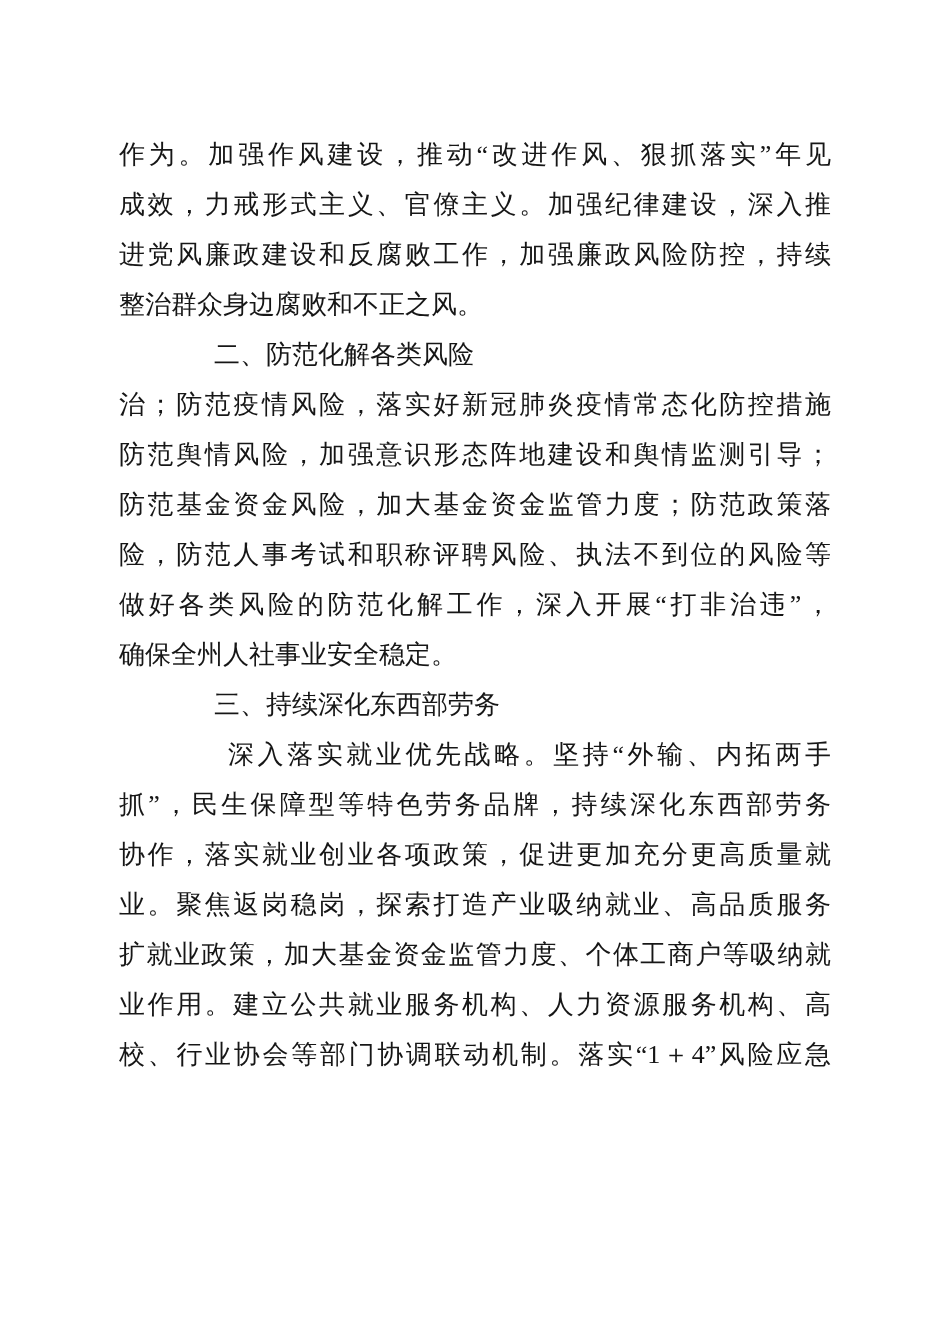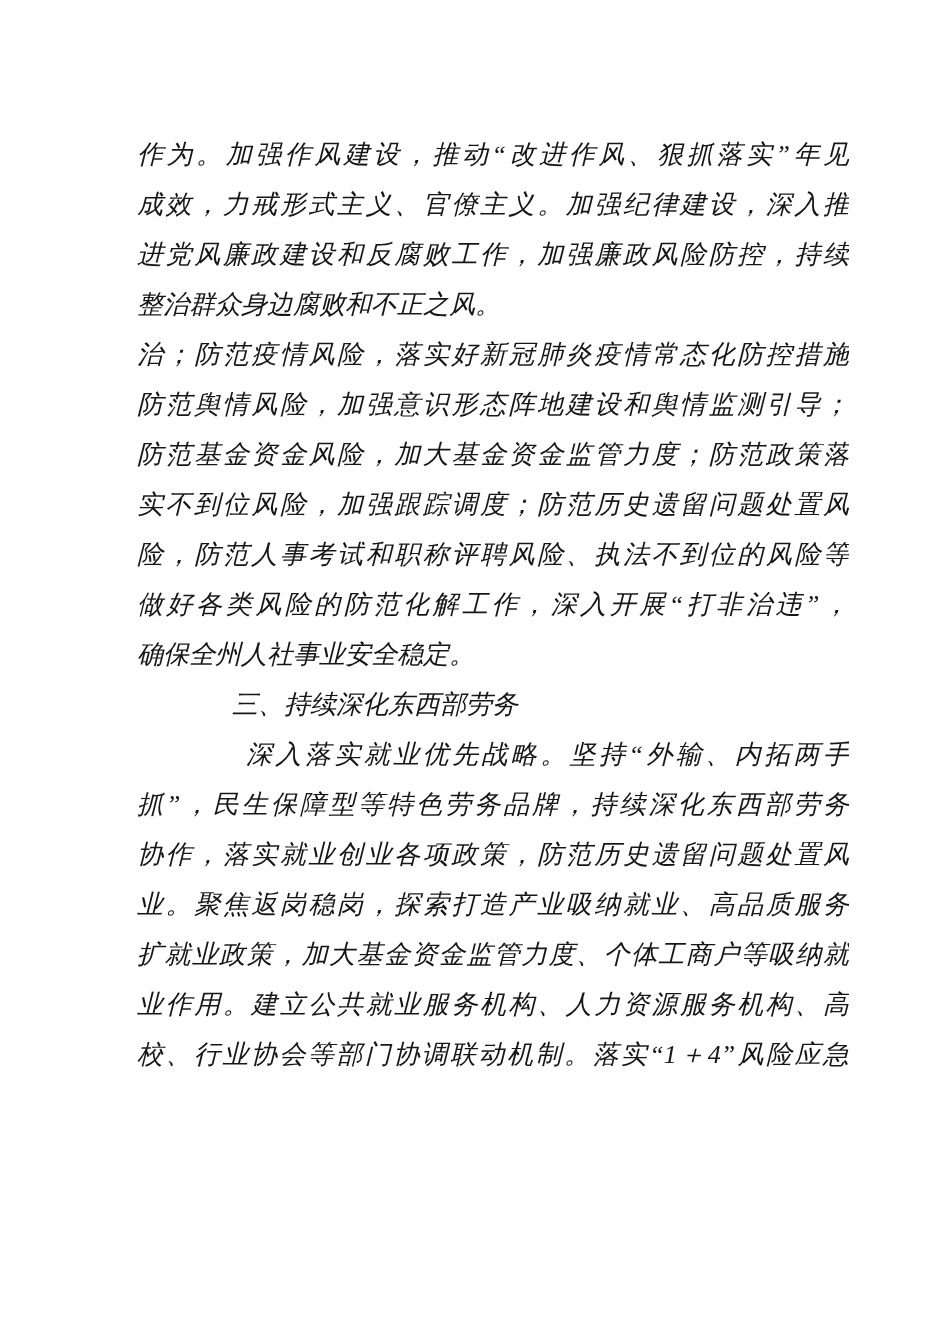--- a/index.html
+++ b/index.html
@@ -11,24 +11,23 @@
     position: relative;
     width: 950px;
     height: 1344px;
     background: #ffffff;
     overflow: hidden;
     font-family: "Liberation Serif", "DejaVu Serif", serif;
     color: #161616;
   }
   .text-block {
     position: absolute;
-    left: 137px;
+    left: 119px;
     top: 130px;
     width: 712px;
-    font-style: italic;
   }
   .line {
     font-size: 26px;
     line-height: 50px;
     height: 50px;
     overflow: hidden;
     text-align: justify;
     text-align-last: justify;
     letter-spacing: 0;
     white-space: normal;
@@ -42,29 +41,29 @@
 </style>
 </head>
 <body>
 
 <div class="page">
   <div class="text-block">
     <div class="line">作为。加强作风建设，推动“改进作风、狠抓落实”年见</div>
     <div class="line">成效，力戒形式主义、官僚主义。加强纪律建设，深入推</div>
     <div class="line">进党风廉政建设和反腐败工作，加强廉政风险防控，持续</div>
     <div class="line lt">整治群众身边腐败和不正之风。</div>
+    <div class="line lt in-h">二、防范化解各类风险</div>
     <div class="line">治；防范疫情风险，落实好新冠肺炎疫情常态化防控措施</div>
     <div class="line">防范舆情风险，加强意识形态阵地建设和舆情监测引导；</div>
     <div class="line">防范基金资金风险，加大基金资金监管力度；防范政策落</div>
-    <div class="line">实不到位风险，加强跟踪调度；防范历史遗留问题处置风</div>
     <div class="line">险，防范人事考试和职称评聘风险、执法不到位的风险等</div>
     <div class="line">做好各类风险的防范化解工作，深入开展“打非治违”，</div>
     <div class="line lt">确保全州人社事业安全稳定。</div>
     <div class="line lt in-h">三、持续深化东西部劳务</div>
     <div class="line in-p">深入落实就业优先战略。坚持“外输、内拓两手</div>
     <div class="line">抓”，民生保障型等特色劳务品牌，持续深化东西部劳务</div>
-    <div class="line">协作，落实就业创业各项政策，防范历史遗留问题处置风</div>
+    <div class="line">协作，落实就业创业各项政策，促进更加充分更高质量就</div>
     <div class="line">业。聚焦返岗稳岗，探索打造产业吸纳就业、高品质服务</div>
     <div class="line">扩就业政策，加大基金资金监管力度、个体工商户等吸纳就</div>
     <div class="line">业作用。建立公共就业服务机构、人力资源服务机构、高</div>
     <div class="line">校、行业协会等部门协调联动机制。落实“1＋4”风险应急</div>
   </div>
 </div>
 
 </body></html>

